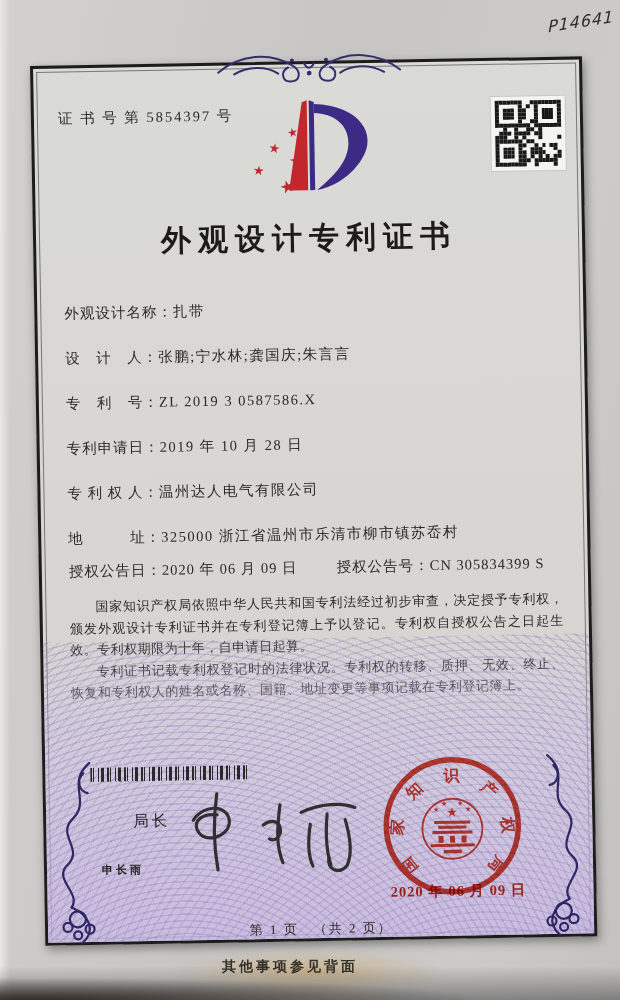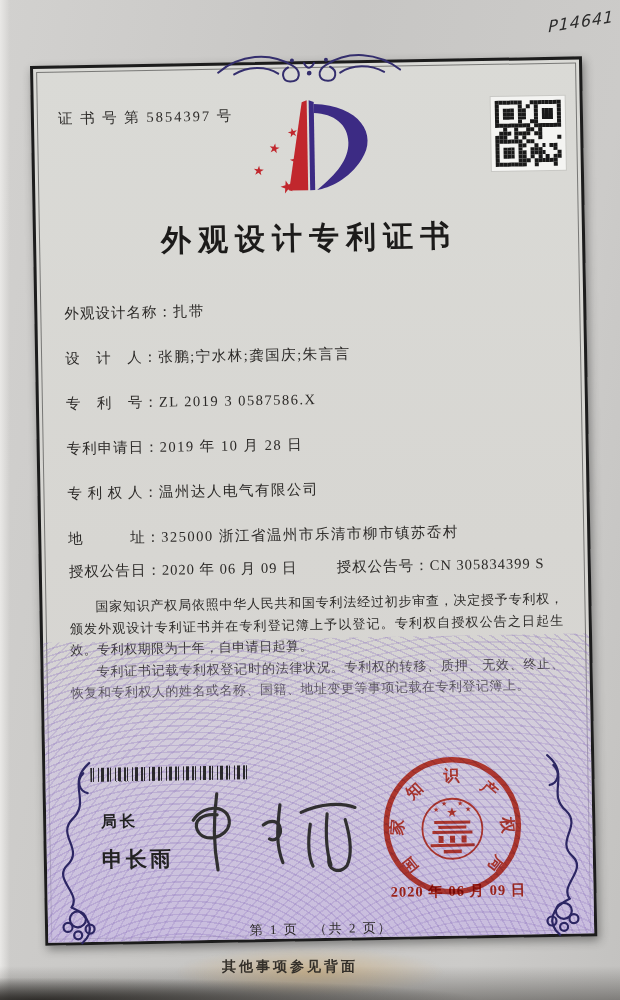--- a/index.html
+++ b/index.html
@@ -49,22 +49,22 @@
   .paras{position:absolute;left:27px;right:25px;top:528px;font-size:13px;line-height:21.5px;
     color:#2e2c2a;text-align:justify;letter-spacing:.5px;}
   .paras p{text-indent:2em;}
 
   .barcode{position:absolute;left:45px;top:700px;width:158px;height:14px;opacity:.88;z-index:3;
     background:
       repeating-linear-gradient(90deg,#141414 0 2px,rgba(0,0,0,0) 2px 3px,#141414 3px 4px,
       rgba(0,0,0,0) 4px 8px,#141414 8px 9px,rgba(0,0,0,0) 9px 11px,#141414 11px 14px,rgba(0,0,0,0) 14px 17px);}
 
   .signoff{position:absolute;left:55px;top:744px;z-index:3;font-family:"Liberation Sans","DejaVu Sans",sans-serif;}
-  .signoff .t{font-size:15.5px;color:#222;font-weight:bold;letter-spacing:3px;}
-  .signoff .n{font-size:21px;color:#222;font-weight:bold;letter-spacing:3px;margin-top:13px;}
+  .signoff .t{font-size:15.5px;color:#222;font-weight:normal;letter-spacing:3px;margin-left:32px;}
+  .signoff .n{font-size:11px;color:#222;font-weight:bold;letter-spacing:3px;margin-top:30px;}
   .sig-svg{position:absolute;left:133px;top:714px;z-index:3;}
 
   .seal{position:absolute;left:331px;top:689px;width:150px;height:150px;z-index:4;
     mix-blend-mode:multiply;opacity:.95;}
   .seal-date{position:absolute;left:326px;top:820px;width:170px;text-align:center;z-index:4;
     font-size:14.5px;font-weight:bold;color:#c6301f;letter-spacing:1px;mix-blend-mode:multiply;}
 
   .footer-page{position:absolute;left:0;right:0;top:856px;text-align:center;font-size:13px;
     color:#2c2a28;letter-spacing:2px;z-index:3;}
 

